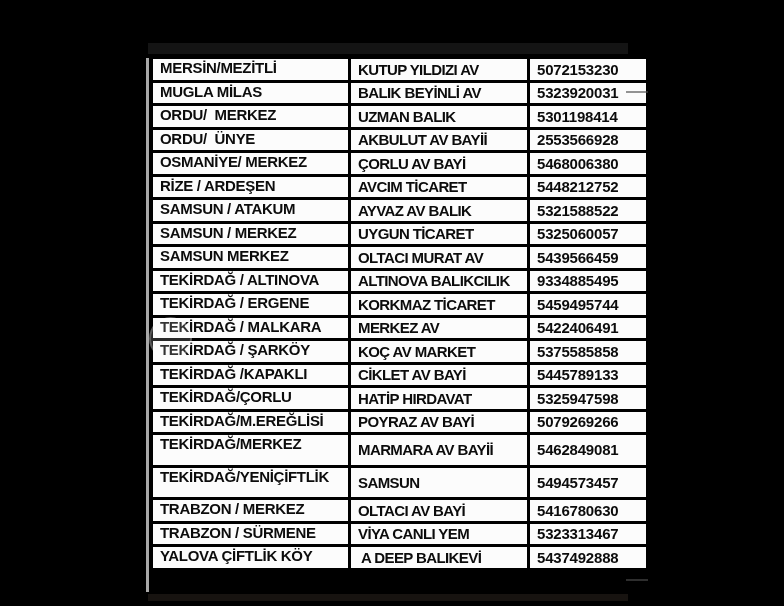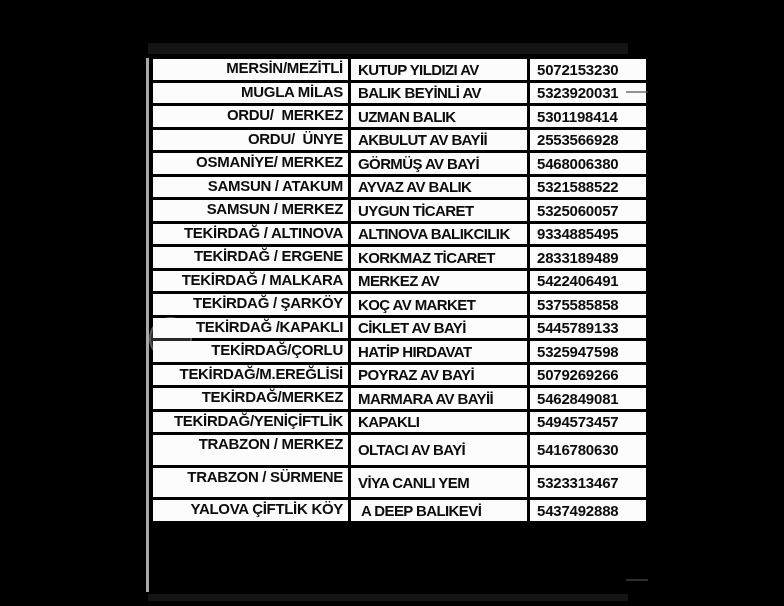--- a/index.html
+++ b/index.html
@@ -62,21 +62,20 @@
     overflow: hidden;
   }
   .phone-table tr { height: 23.5px; }
   
   .phone-table tr:nth-child(17) { height: 33px; }
   .phone-table tr:nth-child(18) { height: 32px; }
   td.cell-location {
     width: 183px;
     vertical-align: top;
     letter-spacing: -0.3px;
-    text-align: right;
   }
   td.cell-shop {
     width: 164px;
     vertical-align: middle;
     letter-spacing: -0.6px;
   }
   td.cell-phone {
     width: 104px;
     vertical-align: middle;
     letter-spacing: -0.2px;
@@ -131,42 +130,52 @@
           <td class="cell-shop">UZMAN BALIK</td>
           <td class="cell-phone">5301198414</td>
         </tr>
         <tr>
           <td class="cell-location">ORDU/  ÜNYE</td>
           <td class="cell-shop">AKBULUT AV BAYİİ</td>
           <td class="cell-phone">2553566928</td>
         </tr>
         <tr>
           <td class="cell-location">OSMANİYE/ MERKEZ</td>
-          <td class="cell-shop">GÖRMÜŞ AV BAYİ</td>
+          <td class="cell-shop">ÇORLU AV BAYİ</td>
           <td class="cell-phone">5468006380</td>
+        </tr>
+        <tr>
+          <td class="cell-location">RİZE / ARDEŞEN</td>
+          <td class="cell-shop">AVCIM TİCARET</td>
+          <td class="cell-phone">5448212752</td>
         </tr>
         <tr>
           <td class="cell-location">SAMSUN / ATAKUM</td>
           <td class="cell-shop">AYVAZ AV BALIK</td>
           <td class="cell-phone">5321588522</td>
         </tr>
         <tr>
           <td class="cell-location">SAMSUN / MERKEZ</td>
           <td class="cell-shop">UYGUN TİCARET</td>
           <td class="cell-phone">5325060057</td>
         </tr>
         <tr>
+          <td class="cell-location">SAMSUN MERKEZ</td>
+          <td class="cell-shop">OLTACI MURAT AV</td>
+          <td class="cell-phone">5439566459</td>
+        </tr>
+        <tr>
           <td class="cell-location">TEKİRDAĞ / ALTINOVA</td>
           <td class="cell-shop">ALTINOVA BALIKCILIK</td>
           <td class="cell-phone">9334885495</td>
         </tr>
         <tr>
           <td class="cell-location">TEKİRDAĞ / ERGENE</td>
           <td class="cell-shop">KORKMAZ TİCARET</td>
-          <td class="cell-phone">2833189489</td>
+          <td class="cell-phone">5459495744</td>
         </tr>
         <tr>
           <td class="cell-location">TEKİRDAĞ / MALKARA</td>
           <td class="cell-shop">MERKEZ AV</td>
           <td class="cell-phone">5422406491</td>
         </tr>
         <tr>
           <td class="cell-location">TEKİRDAĞ / ŞARKÖY</td>
           <td class="cell-shop">KOÇ AV MARKET</td>
           <td class="cell-phone">5375585858</td>
@@ -186,21 +195,21 @@
           <td class="cell-shop">POYRAZ AV BAYİ</td>
           <td class="cell-phone">5079269266</td>
         </tr>
         <tr>
           <td class="cell-location">TEKİRDAĞ/MERKEZ</td>
           <td class="cell-shop">MARMARA AV BAYİİ</td>
           <td class="cell-phone">5462849081</td>
         </tr>
         <tr>
           <td class="cell-location">TEKİRDAĞ/YENİÇİFTLİK</td>
-          <td class="cell-shop">KAPAKLI</td>
+          <td class="cell-shop">SAMSUN</td>
           <td class="cell-phone">5494573457</td>
         </tr>
         <tr>
           <td class="cell-location">TRABZON / MERKEZ</td>
           <td class="cell-shop">OLTACI AV BAYİ</td>
           <td class="cell-phone">5416780630</td>
         </tr>
         <tr>
           <td class="cell-location">TRABZON / SÜRMENE</td>
           <td class="cell-shop">VİYA CANLI YEM</td>

